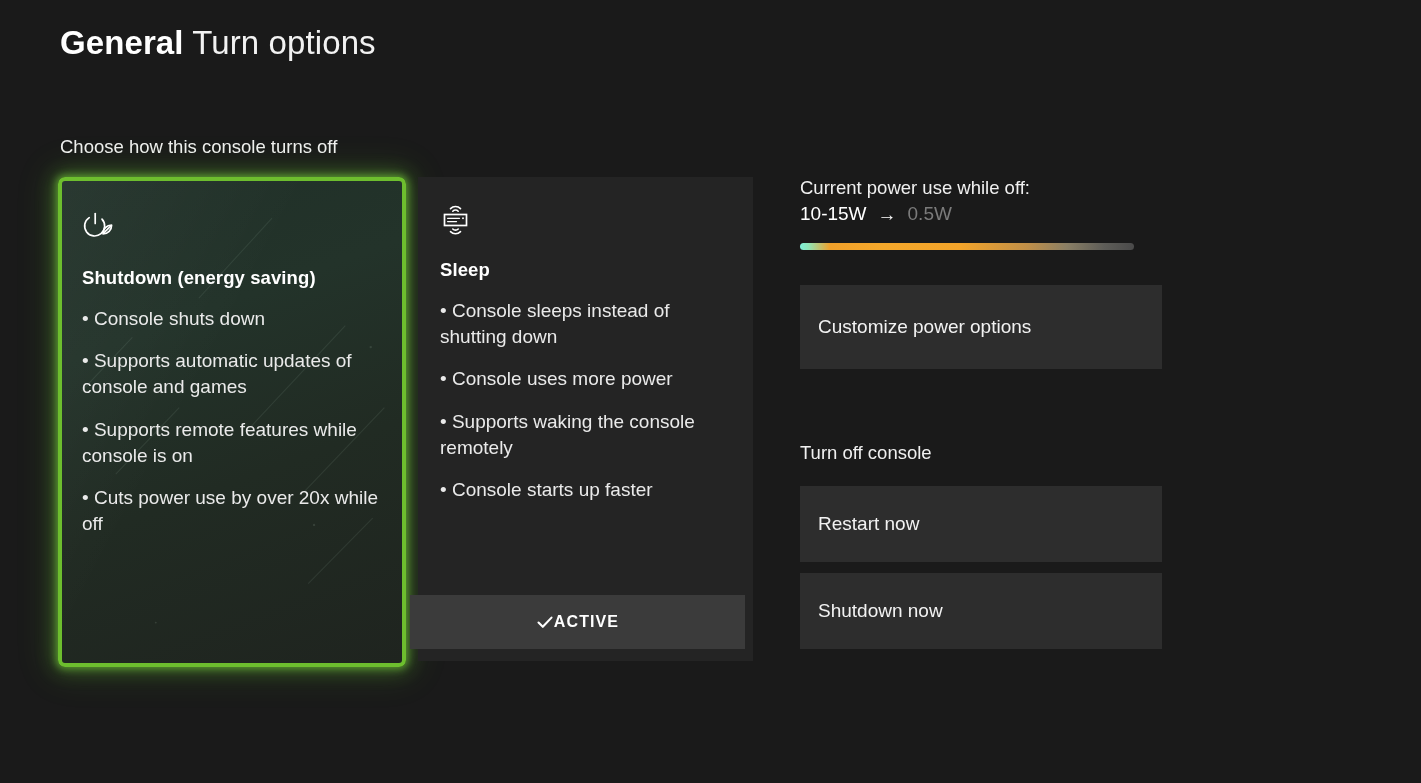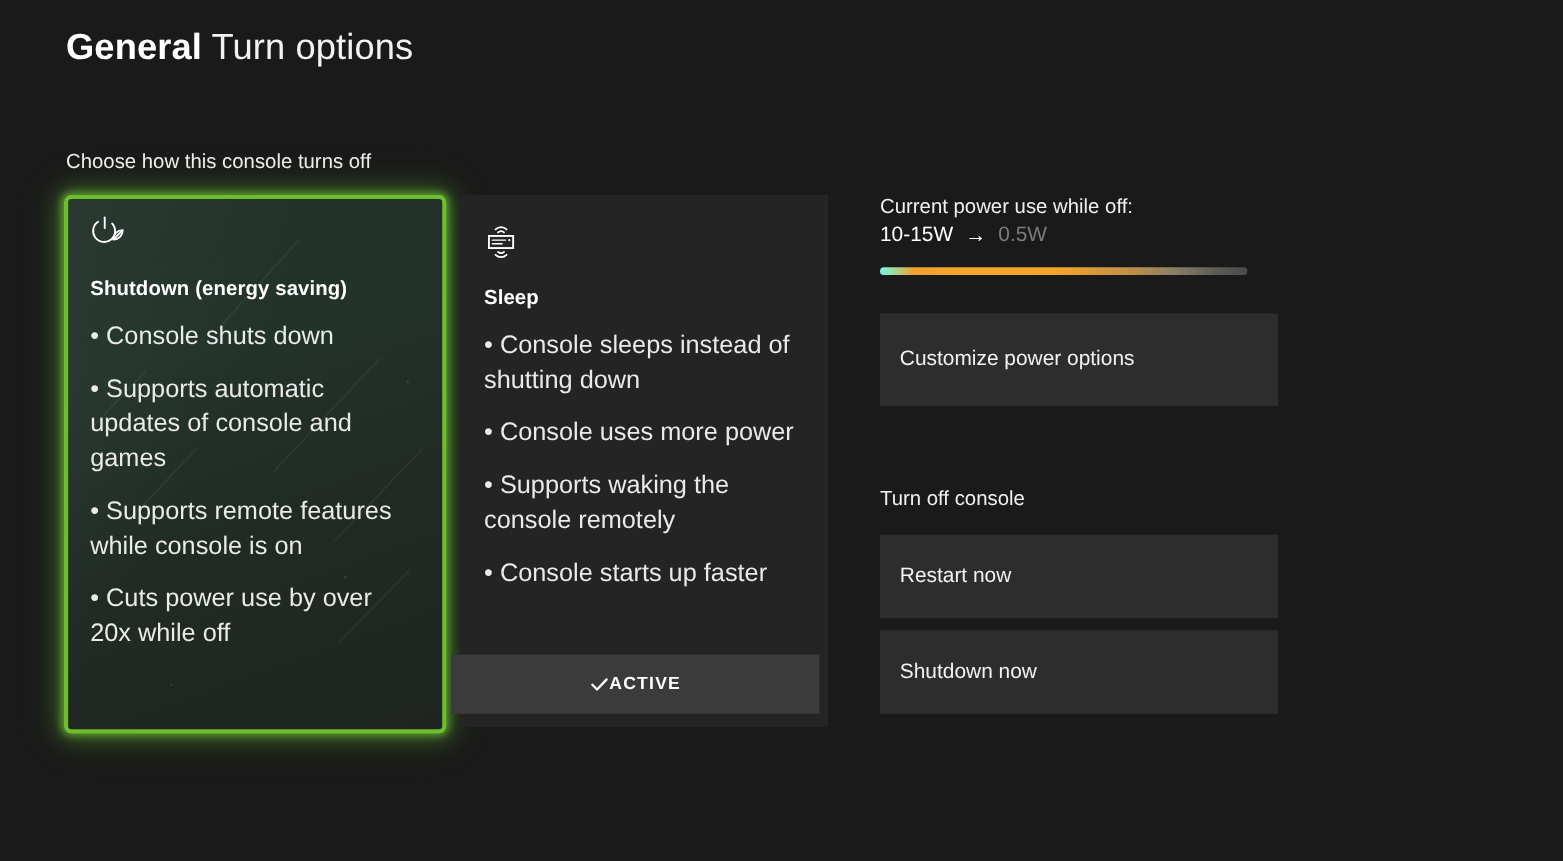--- a/index.html
+++ b/index.html
@@ -92,39 +92,39 @@
     width: 335px;
     height: 484px;
     background: #242424;
     overflow: hidden;
   }
 
   .card-inner {
     position: relative;
     padding: 26px 22px 0 22px;
   }
-  .card-shutdown .card-inner { padding-left: 20px; padding-top: 14px; }
+  .card-shutdown .card-inner { padding-left: 20px; padding-top: 30px; }
 
   .card-icon {
     height: 34px;
     margin-bottom: 22px;
   }
   .card-icon svg { display: block; }
 
   .card-title {
     font-size: 18.5px;
     font-weight: bold;
     color: #ffffff;
     margin-bottom: 17px;
     letter-spacing: 0.1px;
   }
 
   .bullets { list-style: none; }
   .bullets li {
-    font-size: 23px;
+    font-size: 19px;
     font-weight: 400;
     line-height: 1.38;
     color: #eaeaea;
     margin-bottom: 16px;
   }
   .bullets li:last-child { margin-bottom: 0; }
 
   
   .active-bar {
     position: absolute;

